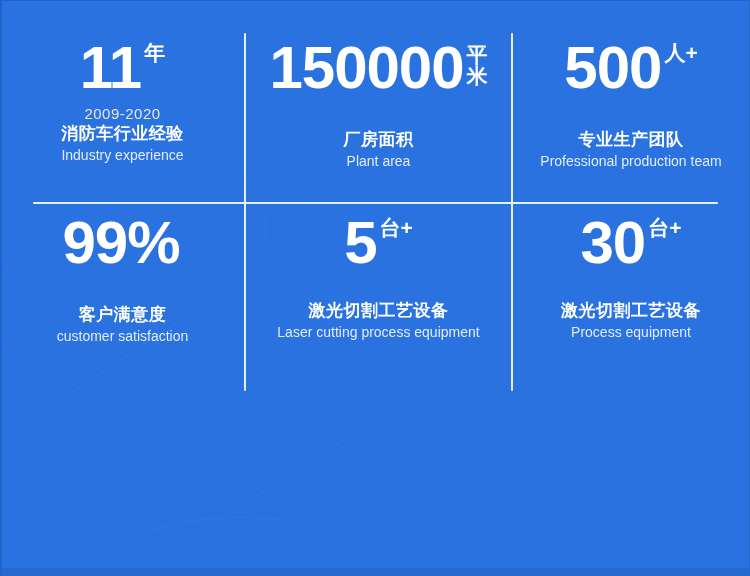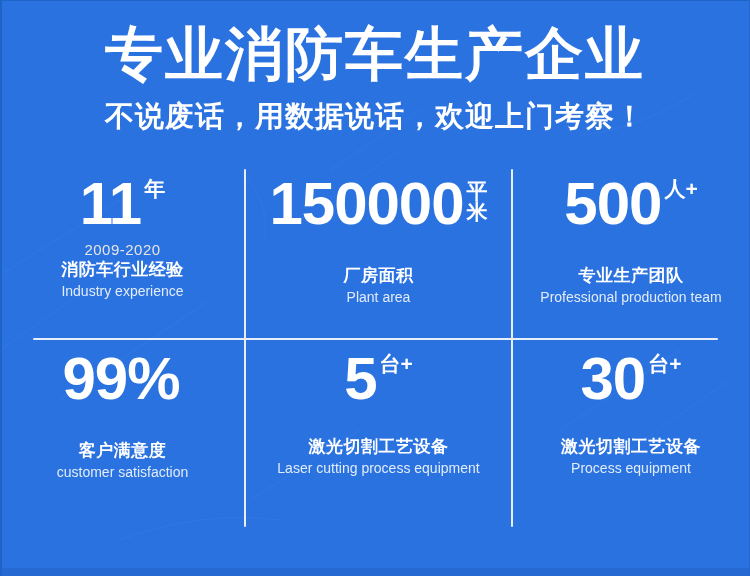--- a/index.html
+++ b/index.html
@@ -191,24 +191,20 @@
     </g>
     <g stroke="#639bea" stroke-width="1" fill="none" opacity="0.45">
       <path d="M 700 90 q -60 40 -120 45"></path>
       <path d="M 240 170 q 30 30 25 70"></path>
       <path d="M 120 540 q 80 -30 160 -20"></path>
     </g>
   </svg>
 
   <div class="bottom-band"></div>
 
-  <div class="header">
-    <h1 class="title">专业消防车生产企业</h1>
-    <p class="subtitle">不说废话，用数据说话，欢迎上门考察！</p>
-  </div>
 
   <div class="grid">
 
     <div class="divider v" style="left:244px; top:14px; height:358px;"></div>
     <div class="divider v" style="left:511px; top:14px; height:358px;"></div>
     <div class="divider h" style="left:33px; top:183px; width:685px;"></div>
 
     <div class="cells">
 
       <div class="cell r1">

